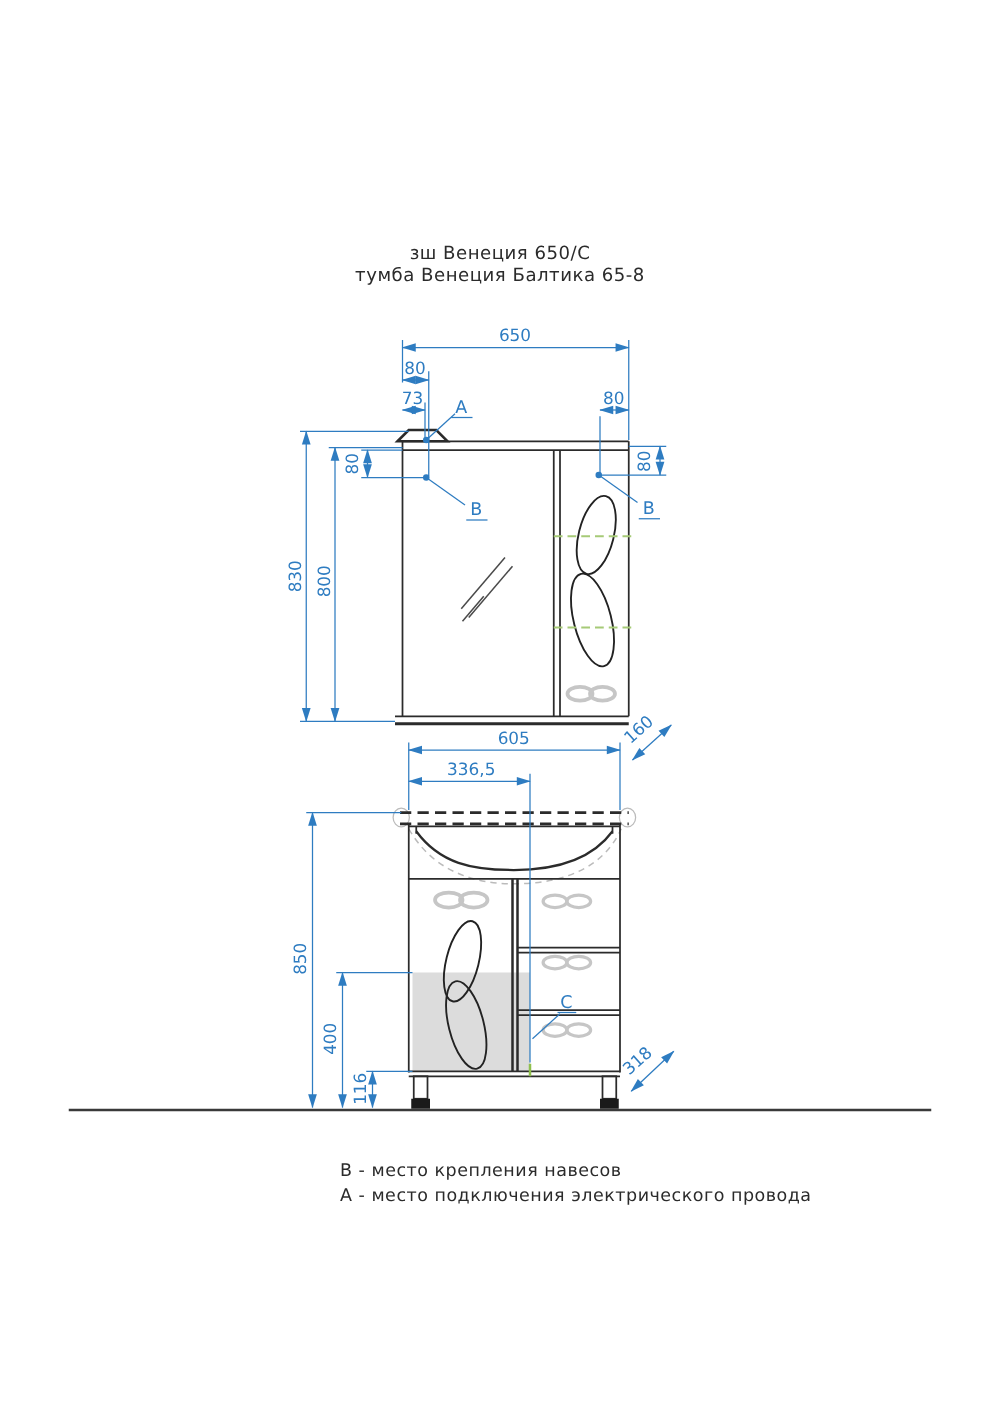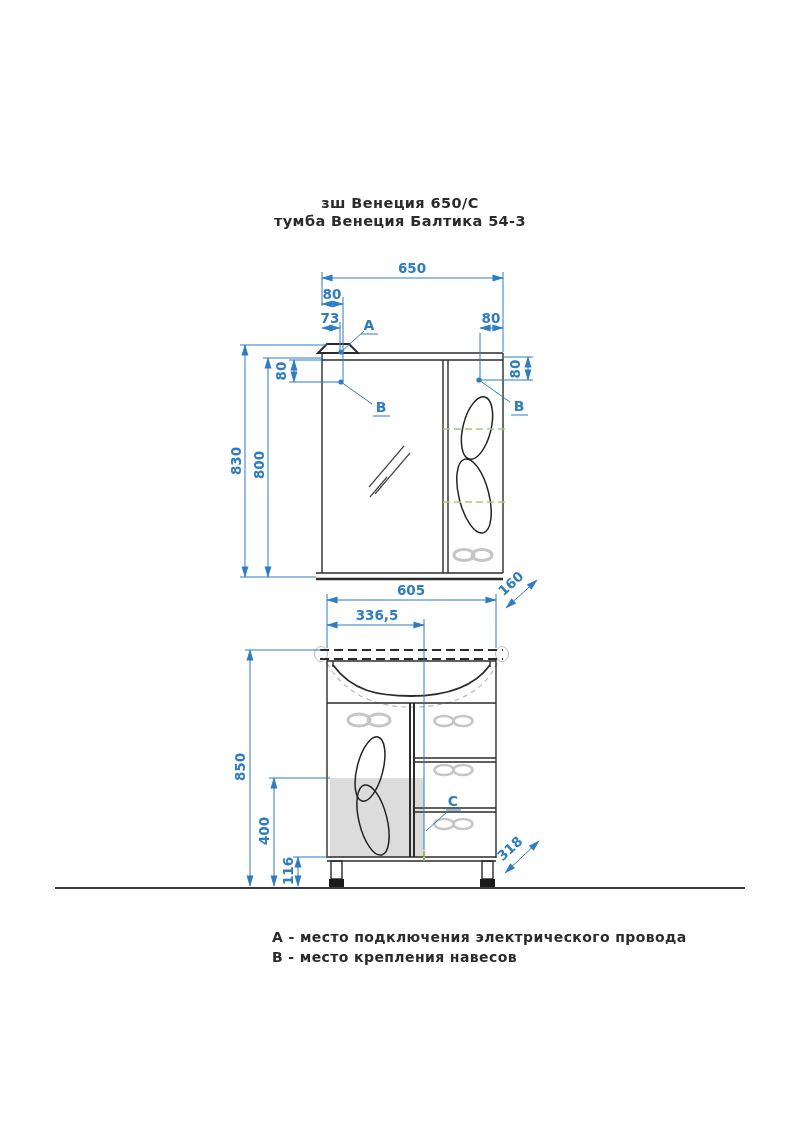--- a/index.html
+++ b/index.html
@@ -3,21 +3,20 @@
 <meta charset="utf-8">
 <style>
   html,body{margin:0;padding:0;background:#ffffff;}
   .page{
     position:relative;
     width:800px;height:1134px;
     background:#ffffff;
     font-family:"DejaVu Sans", sans-serif;
     color:#2b2b2b;
     overflow:hidden;
-    font-weight:bold;
   }
   .title-block{
     position:absolute;top:194px;left:0;width:800px;
     text-align:center;
     font-size:14.5px;line-height:18px;
     letter-spacing:0.4px;
     color:#2b2b2b;
   }
   .legend{
     position:absolute;top:928px;left:272px;
@@ -38,21 +37,21 @@
     fill:#2e7cc1;
   }
 </style>
 </head>
 <body>
 
 <div class="page">
 
   <div class="title-block">
     <div>зш Венеция 650/С</div>
-    <div>тумба Венеция Балтика 54-3</div>
+    <div>тумба Венеция Балтика 65-8</div>
   </div>
 
   <svg class="drawing" width="800" height="1134" viewBox="0 0 800 1134">
     <defs>
       <marker id="arr" viewBox="0 0 10 8" refX="9.4" refY="4" markerWidth="12" markerHeight="9" orient="auto-start-reverse">
         <path d="M0,0.9 L10,4 L0,7.1 Z" fill="#2e7cc1"></path>
       </marker>
     </defs>
 
     <g stroke="#2b2b2b" stroke-width="1.4" fill="none">
@@ -280,17 +279,17 @@
 
       <g>
         <text class="pt-label" x="453" y="806" text-anchor="middle" stroke="none">C</text>
         <line x1="446" y1="810" x2="461" y2="810"></line>
         <line x1="448" y1="811" x2="426" y2="831"></line>
       </g>
     </g>
   </svg>
 
   <div class="legend">
+    <div>В - место крепления навесов</div>
     <div>А - место подключения электрического провода</div>
-    <div>В - место крепления навесов</div>
   </div>
 
 </div>
 
 </body></html>

